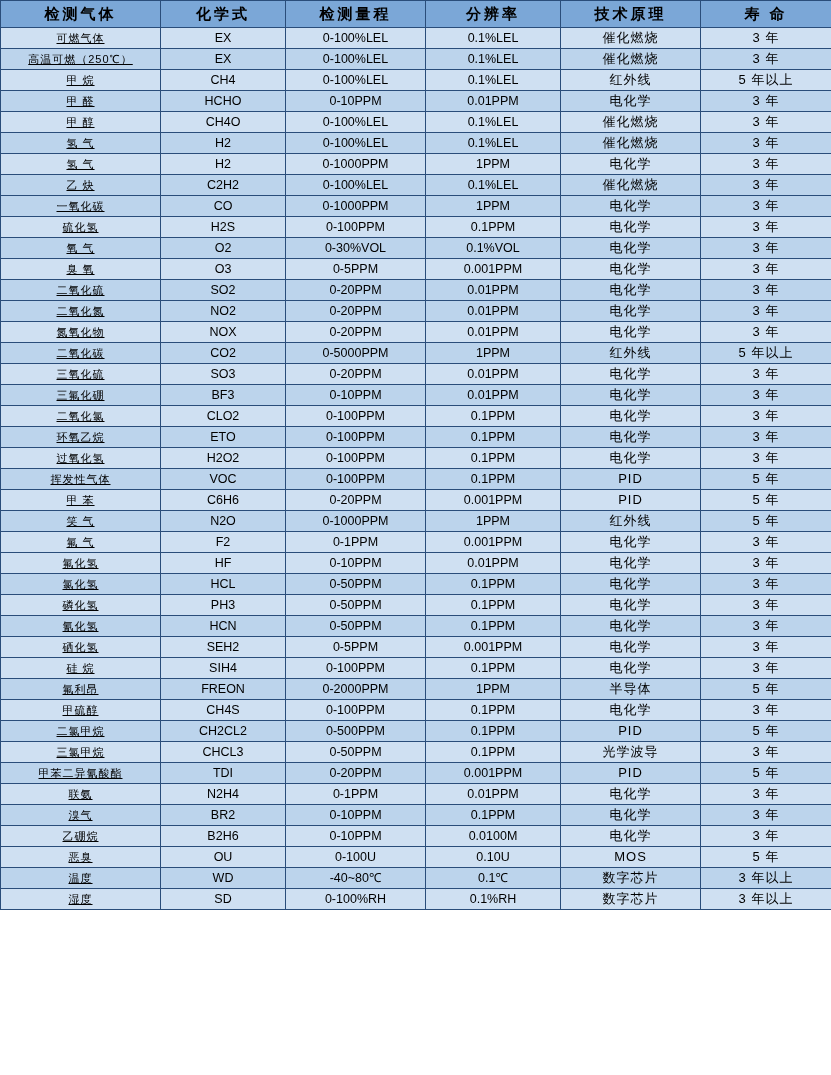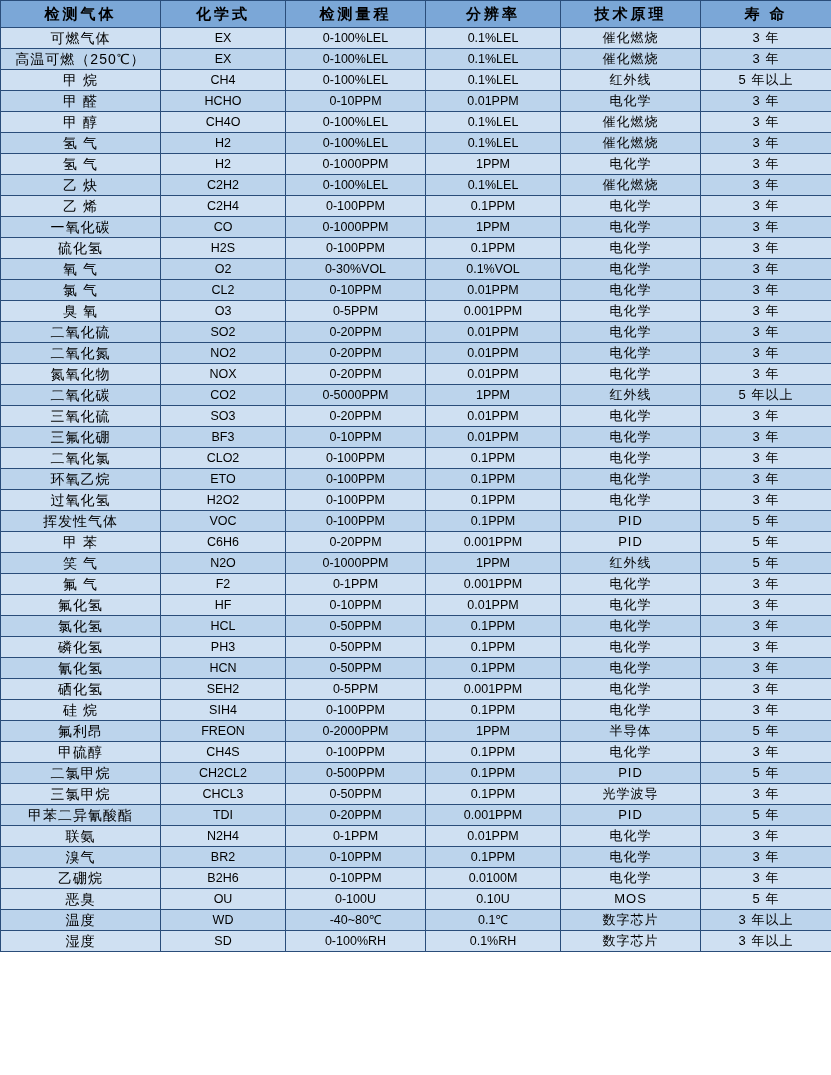--- a/index.html
+++ b/index.html
@@ -37,22 +37,23 @@
     height: 26px;
     line-height: 26px;
   }
   #gas-table tbody tr.odd td {
     background: #cfe0f2;
   }
   #gas-table tbody tr.even td {
     background: #bcd4ec;
   }
   #gas-table tbody td.c0 {
-    font-size: 14px;
+    font-size: 11px;
     letter-spacing: 1px;
+    text-decoration: underline;
   }
   #gas-table tbody td.c1,
   #gas-table tbody td.c2,
   #gas-table tbody td.c3 {
     font-size: 12.5px;
     font-family: "Liberation Sans", sans-serif;
     letter-spacing: 0px;
   }
   #gas-table tbody td.c4,
   #gas-table tbody td.c5 {
@@ -146,28 +147,20 @@
         <td class="c5">3 年</td>
       </tr>
       <tr class="even">
         <td class="c0">乙 炔</td>
         <td class="c1">C2H2</td>
         <td class="c2">0-100%LEL</td>
         <td class="c3">0.1%LEL</td>
         <td class="c4">催化燃烧</td>
         <td class="c5">3 年</td>
       </tr>
-      <tr class="odd">
-        <td class="c0">乙 烯</td>
-        <td class="c1">C2H4</td>
-        <td class="c2">0-100PPM</td>
-        <td class="c3">0.1PPM</td>
-        <td class="c4">电化学</td>
-        <td class="c5">3 年</td>
-      </tr>
       <tr class="even">
         <td class="c0">一氧化碳</td>
         <td class="c1">CO</td>
         <td class="c2">0-1000PPM</td>
         <td class="c3">1PPM</td>
         <td class="c4">电化学</td>
         <td class="c5">3 年</td>
       </tr>
       <tr class="odd">
         <td class="c0">硫化氢</td>
@@ -175,28 +168,20 @@
         <td class="c2">0-100PPM</td>
         <td class="c3">0.1PPM</td>
         <td class="c4">电化学</td>
         <td class="c5">3 年</td>
       </tr>
       <tr class="even">
         <td class="c0">氧 气</td>
         <td class="c1">O2</td>
         <td class="c2">0-30%VOL</td>
         <td class="c3">0.1%VOL</td>
-        <td class="c4">电化学</td>
-        <td class="c5">3 年</td>
-      </tr>
-      <tr class="even">
-        <td class="c0">氯 气</td>
-        <td class="c1">CL2</td>
-        <td class="c2">0-10PPM</td>
-        <td class="c3">0.01PPM</td>
         <td class="c4">电化学</td>
         <td class="c5">3 年</td>
       </tr>
       <tr class="odd">
         <td class="c0">臭 氧</td>
         <td class="c1">O3</td>
         <td class="c2">0-5PPM</td>
         <td class="c3">0.001PPM</td>
         <td class="c4">电化学</td>
         <td class="c5">3 年</td>

